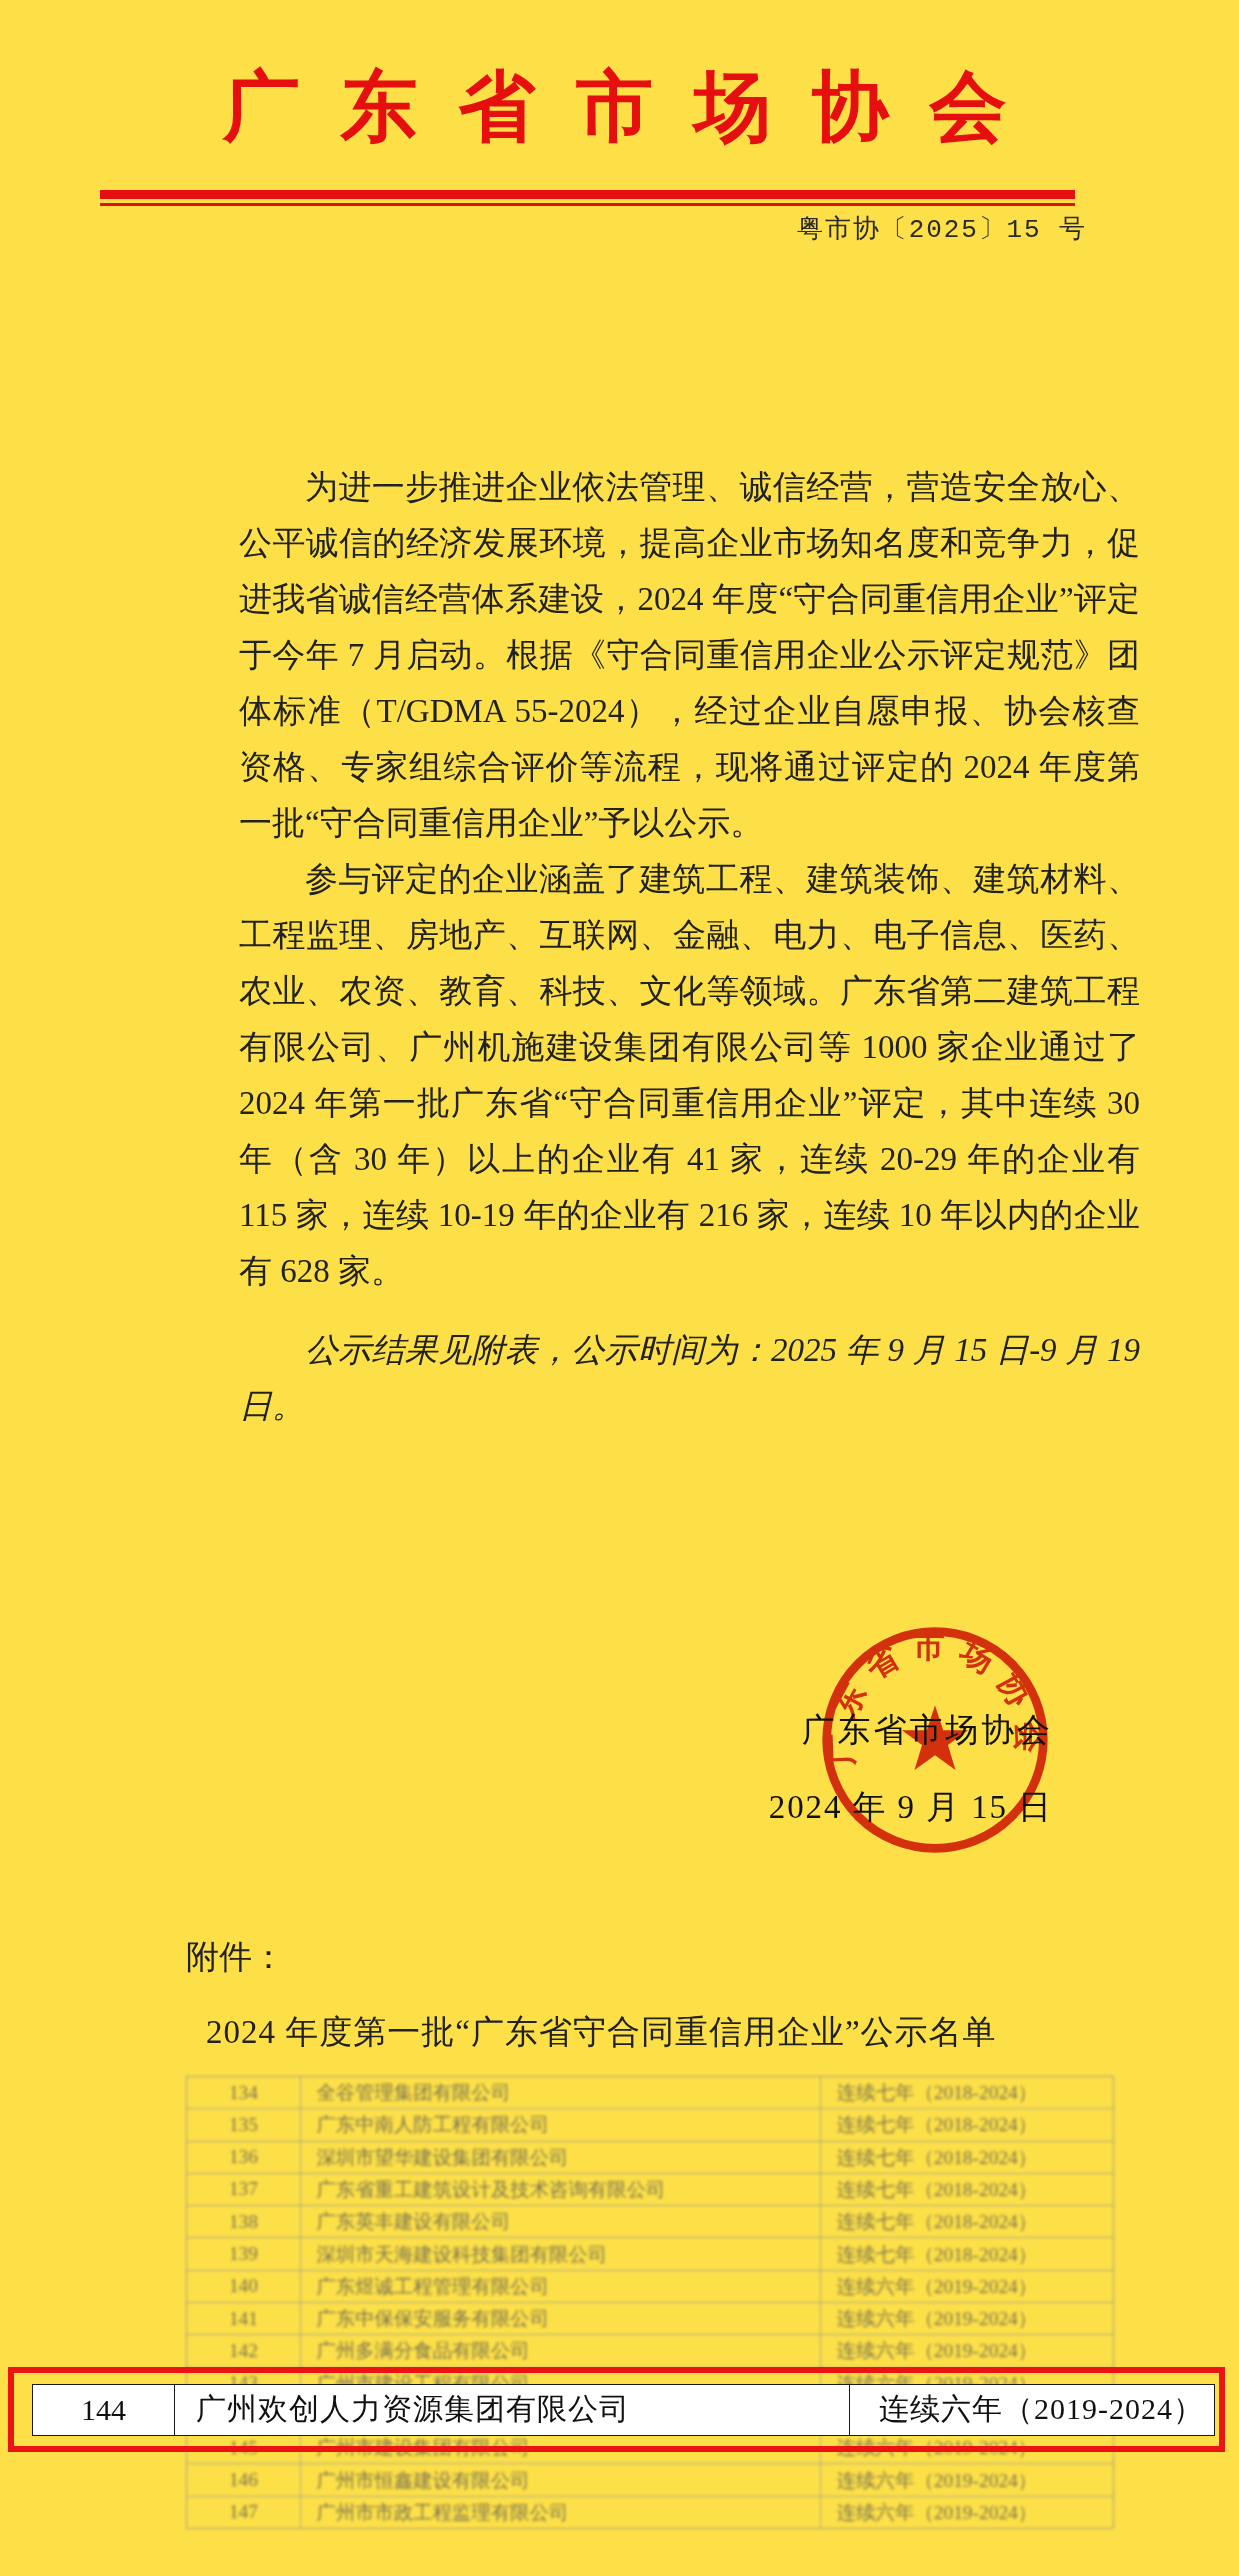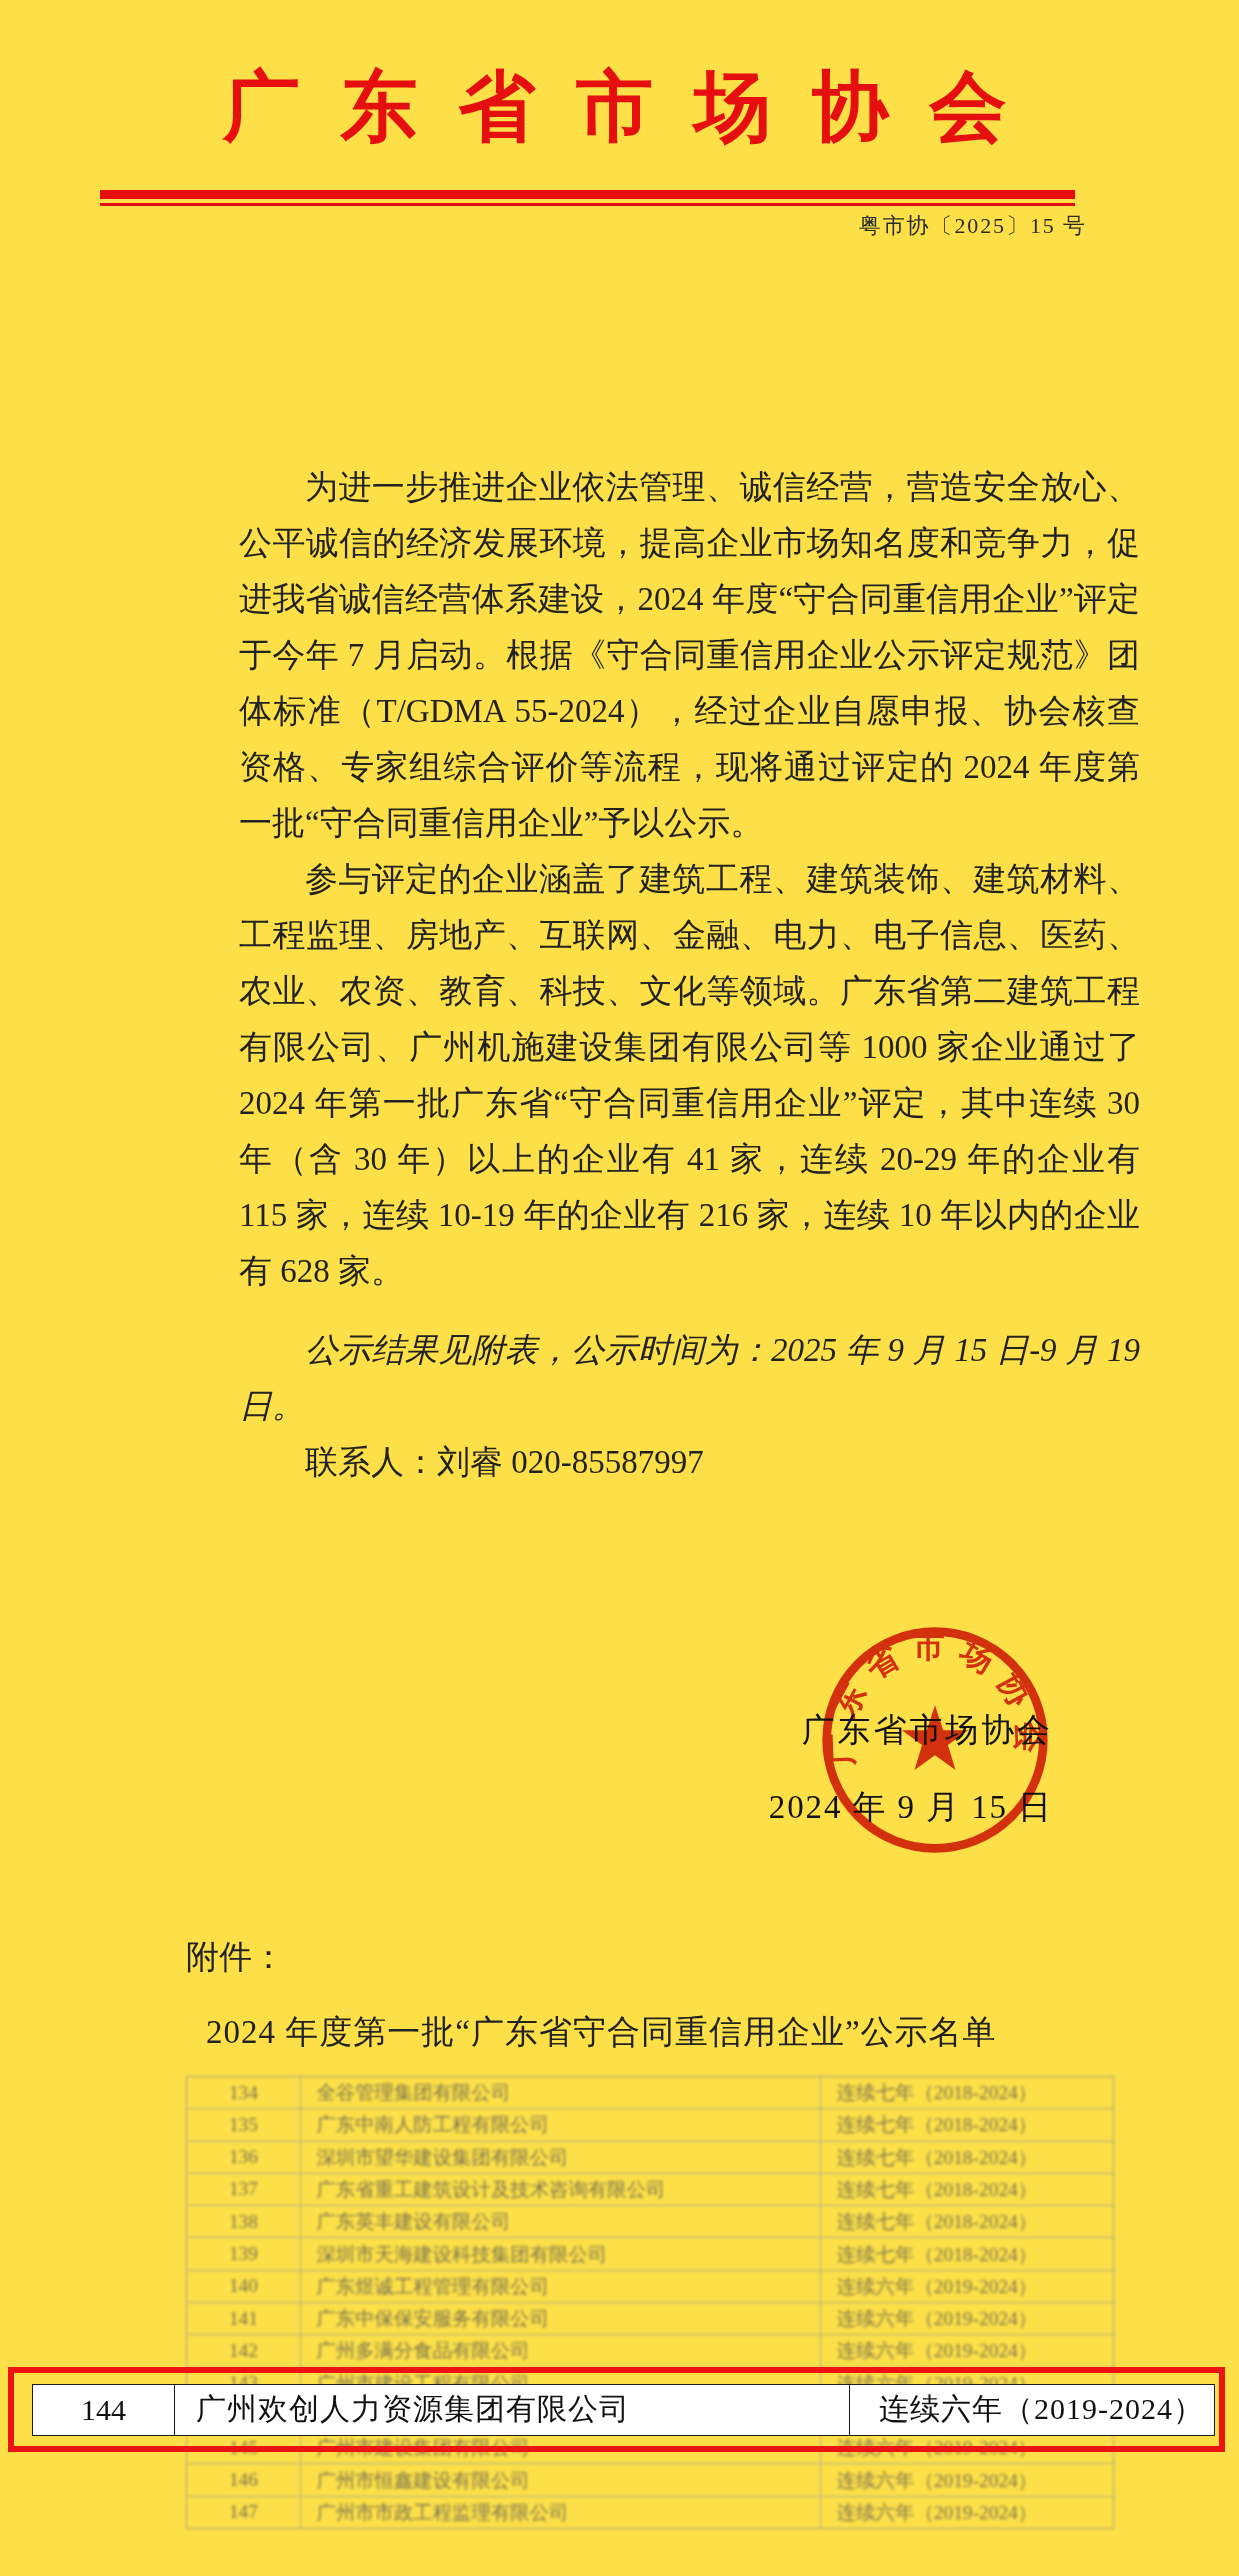--- a/index.html
+++ b/index.html
@@ -17,21 +17,21 @@
     text-align:center;
     font-size:77px;font-weight:bold;
     letter-spacing:0.14em;
     color:#e60f0f;
     white-space:nowrap;
   }
   .rule-thick{position:absolute;top:190px;left:100px;width:975px;height:8.7px;background:#e60f0f;}
   .rule-thin{position:absolute;top:203px;left:100px;width:975px;height:2.9px;background:#e60f0f;}
   .doc-number{
     position:absolute;top:211px;right:153px;
-    font-size:22px;color:#2a2a2a;letter-spacing:1.9px;
+    font-size:26px;color:#2a2a2a;letter-spacing:1.9px;font-family:Liberation Mono, monospace;
   }
   
   .doc-title{
     position:absolute;top:260px;left:97px;width:1046px;
     text-align:center;font-size:38px;font-weight:bold;
     line-height:66px;color:#111;
   }
   
   .body-text{
     position:absolute;top:459px;left:191px;width:901px;
@@ -104,21 +104,20 @@
   <div class="org-title">广 东 省 市 场 协 会</div>
   <div class="rule-thick"></div>
   <div class="rule-thin"></div>
   <div class="doc-number">粤市协〔2025〕15 号</div>
 
 
   <div class="body-text">
     <p>为进一步推进企业依法管理、诚信经营，营造安全放心、公平诚信的经济发展环境，提高企业市场知名度和竞争力，促进我省诚信经营体系建设，2024 年度“守合同重信用企业”评定于今年 7 月启动。根据《守合同重信用企业公示评定规范》团体标准（T/GDMA 55-2024），经过企业自愿申报、协会核查资格、专家组综合评价等流程，现将通过评定的 2024 年度第一批“守合同重信用企业”予以公示。</p>
     <p>参与评定的企业涵盖了建筑工程、建筑装饰、建筑材料、工程监理、房地产、互联网、金融、电力、电子信息、医药、农业、农资、教育、科技、文化等领域。广东省第二建筑工程有限公司、广州机施建设集团有限公司等 1000 家企业通过了 2024 年第一批广东省“守合同重信用企业”评定，其中连续 30 年（含 30 年）以上的企业有 41 家，连续 20-29 年的企业有 115 家，连续 10-19 年的企业有 216 家，连续 10 年以内的企业有 628 家。</p>
     <p class="gap">公示结果见附表，公示时间为：2025 年 9 月 15 日-9 月 19 日。</p>
-    <p class="contact-line">联系人：刘睿 020-85587997</p>
   </div>
 
   <div class="sign-org">广东省市场协会</div>
   <div class="sign-date">2024 年 9 月 15 日</div>
 
   <svg class="seal" viewBox="0 0 242 242" xmlns="http://www.w3.org/2000/svg">
     <circle cx="121" cy="121" r="112" fill="none" stroke="#d2271c" stroke-width="9"></circle>
     <polygon points="121,85 129.5,110.9 155.2,110.9 134.4,126.2 142.2,151.9 121,136.7 99.8,151.9 107.6,126.2 86.8,110.9 112.5,110.9" fill="#d2271c"></polygon>
     <defs>
       <path id="sealArc" d="M 50.6,170.3 A 86,86 0 1,1 191.4,170.3" fill="none"></path>

